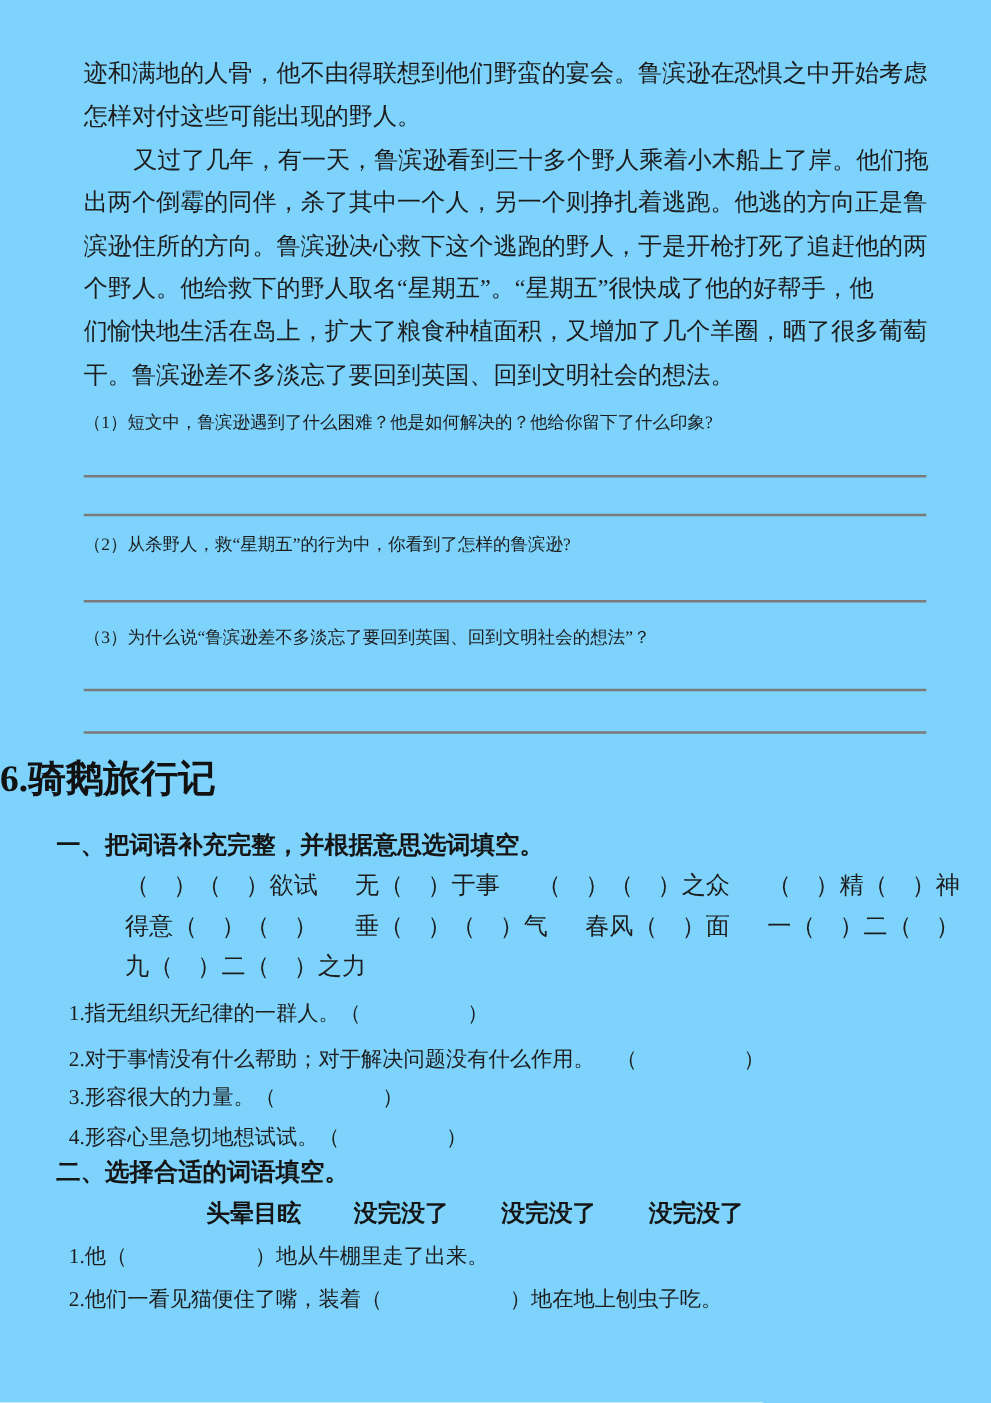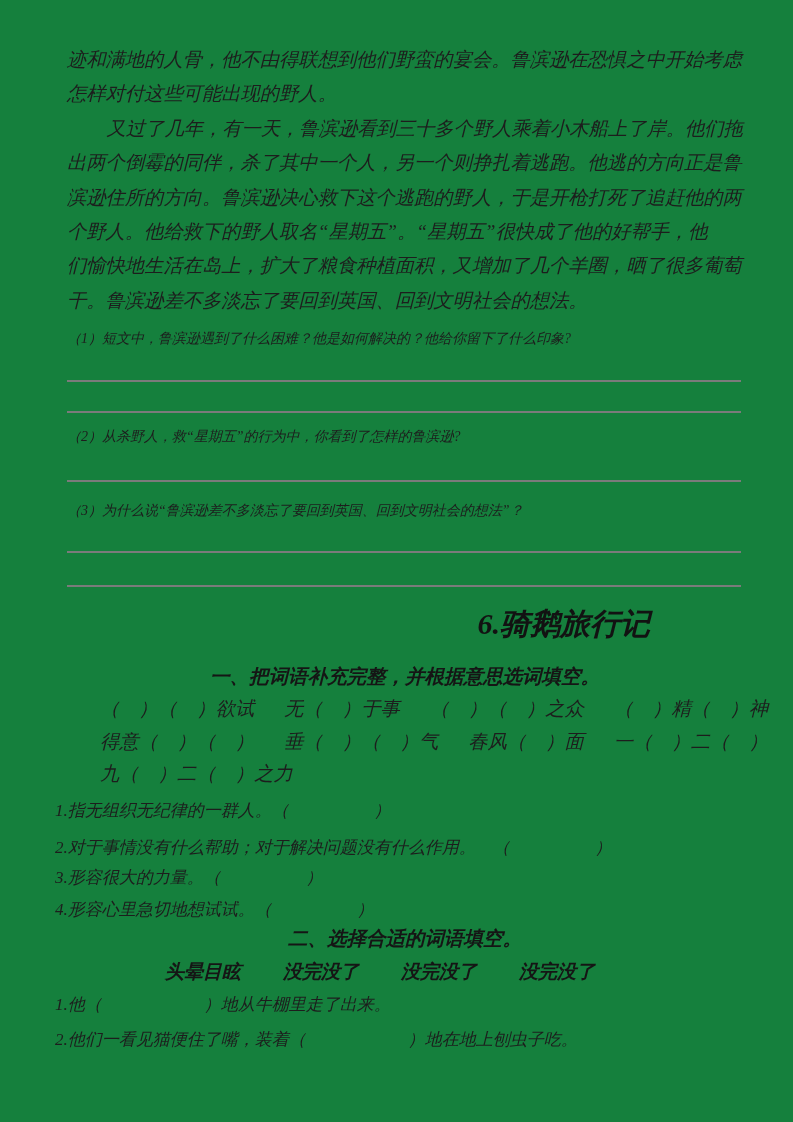--- a/index.html
+++ b/index.html
@@ -1,49 +1,48 @@
 <!DOCTYPE html>
 <html><head>
 <meta charset="utf-8">
 <style>
   html,body{margin:0;padding:0;background:#ffffff;}
   #page{
     position:relative;
     width:793px;height:1122px;
-    background:#15803d;
+    background:#7dd3fc;
     font-family:"Liberation Serif", serif;
     color:#1d1d1d;
     overflow:hidden;
-    font-style:italic;
   }
   .passage{
     position:absolute;left:67px;top:43px;width:680px;
     font-size:19.3px;line-height:34.4px;
   }
   .passage .pline{white-space:nowrap;}
   .passage .indent{text-indent:2.05em;}
   .question{
     position:absolute;left:67px;width:712px;
     font-size:14px;line-height:26px;white-space:nowrap;
   }
   .ans-line{
     position:absolute;left:67px;width:674px;height:0;
     border-top:2px solid #7b7b7b;
   }
   .lesson-title{
     position:absolute;left:0;top:600px;width:650px;
-    text-align:right;font-size:30px;font-weight:bold;
+    text-align:left;font-size:30px;font-weight:bold;
     font-family:"Liberation Serif", serif;line-height:48px;
     color:#121212;white-space:nowrap;
   }
   .sec-heading{
     position:absolute;left:45px;width:720px;
     font-family:"Liberation Sans", sans-serif;
     font-size:19.5px;font-weight:bold;color:#151515;
-    line-height:30px;white-space:nowrap;text-align:center;
+    line-height:30px;white-space:nowrap;
   }
   .word-row{
     position:absolute;left:55px;width:668px;
     font-size:19.3px;line-height:30px;white-space:nowrap;
     display:flex;justify-content:space-between;margin-left:45px;
   }
   .word-row.single{display:block;}
   .definition, .sentence{
     position:absolute;left:55px;width:720px;
     font-size:17px;line-height:30px;white-space:nowrap;

